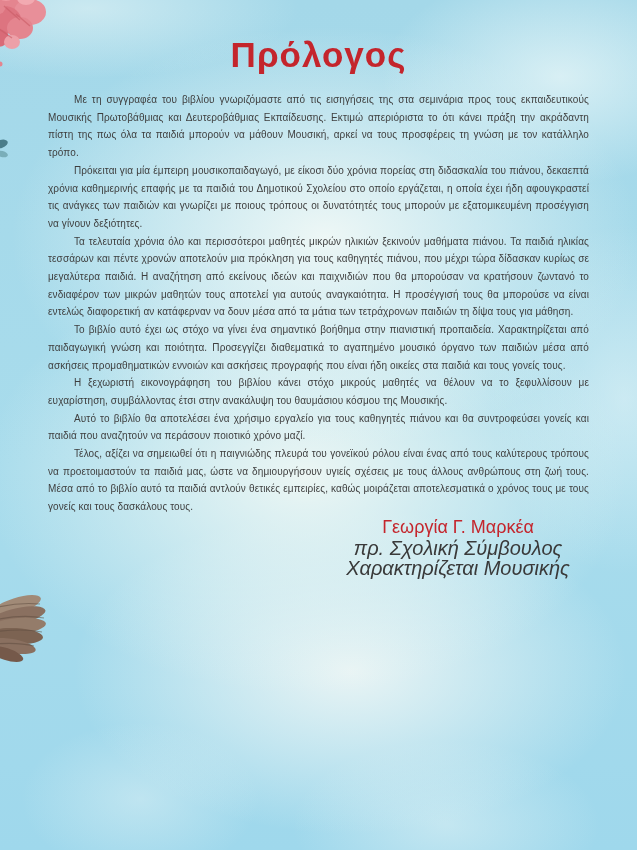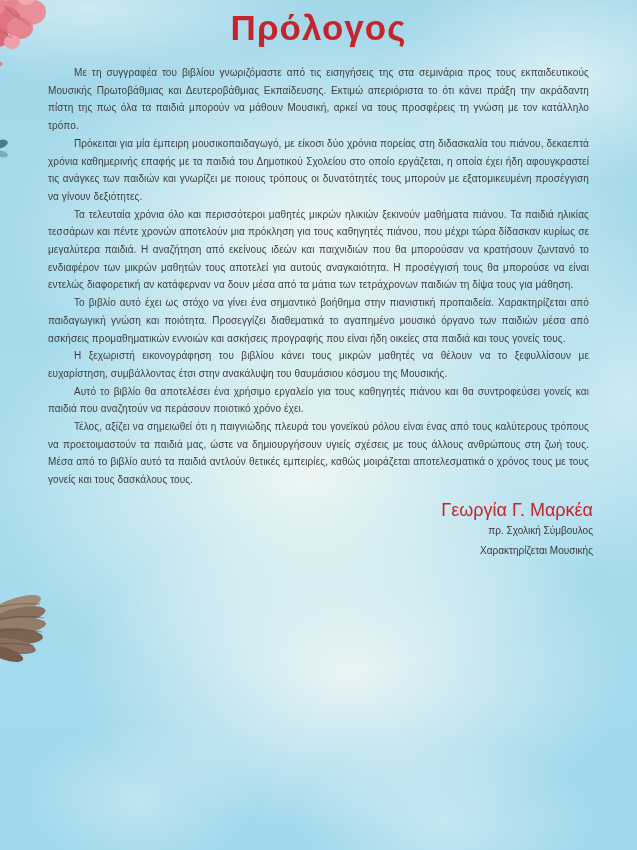--- a/index.html
+++ b/index.html
@@ -13,54 +13,54 @@
       radial-gradient(ellipse 250px 150px at 88% 9%, rgba(238,249,249,.7), transparent 72%),
       radial-gradient(ellipse 430px 290px at 51% 28%, rgba(240,248,246,.97), transparent 73%),
       radial-gradient(ellipse 440px 300px at 48% 56%, rgba(238,247,244,.97), transparent 73%),
       radial-gradient(ellipse 390px 230px at 55% 79%, rgba(238,246,245,.93), transparent 71%),
       radial-gradient(ellipse 190px 250px at 98% 47%, rgba(233,246,248,.55), transparent 70%),
       radial-gradient(ellipse 170px 110px at 22% 94%, rgba(228,243,245,.45), transparent 70%),
       radial-gradient(ellipse 220px 120px at 70% 97%, rgba(232,245,246,.5), transparent 70%),
       linear-gradient(180deg,#a4d8e9 0%,#a8dcec 55%,#9fd8ec 100%);
   }
   .content{
-    position:absolute;left:48px;top:8px;width:541px;
+    position:absolute;left:48px;top:35px;width:541px;
   }
   .title{
     margin:0 0 16px 0;
     text-align:center;
     font-size:35px;
     font-weight:bold;
     color:#c4252c;
     letter-spacing:1px;
   }
   .body p{
     margin:0;
     text-indent:26px;
     text-align:justify;
     font-size:10px;
     line-height:17.7px;
     color:#3e3e3e;
     letter-spacing:.1px;
   }
   .signature{
-    margin-top:10px;
     margin-left:275px;
     width:270px;
-    text-align:right;
+    text-align:center;
   }
   .sig-name{
     font-size:18px;
     color:#c4252c;
     line-height:22px;
   }
   .sig-role{
-    font-size:10px;
+    font-size:20px;
     color:#3a3a3a;
     line-height:20px;
+    font-style:italic;
   }
   .decor{position:absolute;pointer-events:none;}
   .blossom{left:-14px;top:-16px;filter:blur(.5px);}
   .smudge{left:-4px;top:136px;}
   .wing{left:-8px;top:592px;}
 </style>
 </head>
 <body>
 
 <div class="page">
@@ -101,22 +101,22 @@
   </svg>
 
   <div class="content">
     <h1 class="title">Πρόλογος</h1>
 
     <div class="body">
       <p>Με τη συγγραφέα του βιβλίου γνωριζόμαστε από τις εισηγήσεις της στα σεμινάρια προς τους εκπαιδευτικούς Μουσικής Πρωτοβάθμιας και Δευτεροβάθμιας Εκπαίδευσης. Εκτιμώ απεριόριστα το ότι κάνει πράξη την ακράδαντη πίστη της πως όλα τα παιδιά μπορούν να μάθουν Μουσική, αρκεί να τους προσφέρεις τη γνώση με τον κατάλληλο τρόπο.</p>
       <p>Πρόκειται για μία έμπειρη μουσικοπαιδαγωγό, με είκοσι δύο χρόνια πορείας στη διδασκαλία του πιάνου, δεκαεπτά χρόνια καθημερινής επαφής με τα παιδιά του Δημοτικού Σχολείου στο οποίο εργάζεται, η οποία έχει ήδη αφουγκραστεί τις ανάγκες των παιδιών και γνωρίζει με ποιους τρόπους οι δυνατότητές τους μπορούν με εξατομικευμένη προσέγγιση να γίνουν δεξιότητες.</p>
       <p>Τα τελευταία χρόνια όλο και περισσότεροι μαθητές μικρών ηλικιών ξεκινούν μαθήματα πιάνου. Τα παιδιά ηλικίας τεσσάρων και πέντε χρονών αποτελούν μια πρόκληση για τους καθηγητές πιάνου, που μέχρι τώρα δίδασκαν κυρίως σε μεγαλύτερα παιδιά. Η αναζήτηση από εκείνους ιδεών και παιχνιδιών που θα μπορούσαν να κρατήσουν ζωντανό το ενδιαφέρον των μικρών μαθητών τους αποτελεί για αυτούς αναγκαιότητα. Η προσέγγισή τους θα μπορούσε να είναι εντελώς διαφορετική αν κατάφερναν να δουν μέσα από τα μάτια των τετράχρονων παιδιών τη δίψα τους για μάθηση.</p>
       <p>Το βιβλίο αυτό έχει ως στόχο να γίνει ένα σημαντικό βοήθημα στην πιανιστική προπαιδεία. Χαρακτηρίζεται από παιδαγωγική γνώση και ποιότητα. Προσεγγίζει διαθεματικά το αγαπημένο μουσικό όργανο των παιδιών μέσα από ασκήσεις προμαθηματικών εννοιών και ασκήσεις προγραφής που είναι ήδη οικείες στα παιδιά και τους γονείς τους.</p>
-      <p>Η ξεχωριστή εικονογράφηση του βιβλίου κάνει τους μικρών μαθητές να θέλουν να το ξεφυλλίσουν με ευχαρίστηση, συμβάλλοντας έτσι στην ανακάλυψη του θαυμάσιου κόσμου της Μουσικής.</p>
-      <p>Αυτό το βιβλίο θα αποτελέσει ένα χρήσιμο εργαλείο για τους καθηγητές πιάνου και θα συντροφεύσει γονείς και παιδιά που αναζητούν να περάσουν ποιοτικό χρόνο έχει.</p>
+      <p>Η ξεχωριστή εικονογράφηση του βιβλίου κάνει στόχο μικρούς μαθητές να θέλουν να το ξεφυλλίσουν με ευχαρίστηση, συμβάλλοντας έτσι στην ανακάλυψη του θαυμάσιου κόσμου της Μουσικής.</p>
+      <p>Αυτό το βιβλίο θα αποτελέσει ένα χρήσιμο εργαλείο για τους καθηγητές πιάνου και θα συντροφεύσει γονείς και παιδιά που αναζητούν να περάσουν ποιοτικό χρόνο μαζί.</p>
       <p>Τέλος, αξίζει να σημειωθεί ότι η παιγνιώδης πλευρά του γονεϊκού ρόλου είναι ένας από τους καλύτερους τρόπους να προετοιμαστούν τα παιδιά μας, ώστε να δημιουργήσουν υγιείς σχέσεις με τους άλλους ανθρώπους στη ζωή τους. Μέσα από το βιβλίο αυτό τα παιδιά αντλούν θετικές εμπειρίες, καθώς μοιράζεται αποτελεσματικά ο χρόνος τους με τους γονείς και τους δασκάλους τους.</p>
     </div>
 
     <div class="signature">
       <div class="sig-name">Γεωργία Γ. Μαρκέα</div>
       <div class="sig-role">πρ. Σχολική Σύμβουλος</div>
       <div class="sig-role">Χαρακτηρίζεται Μουσικής</div>
     </div>
   </div>
 

